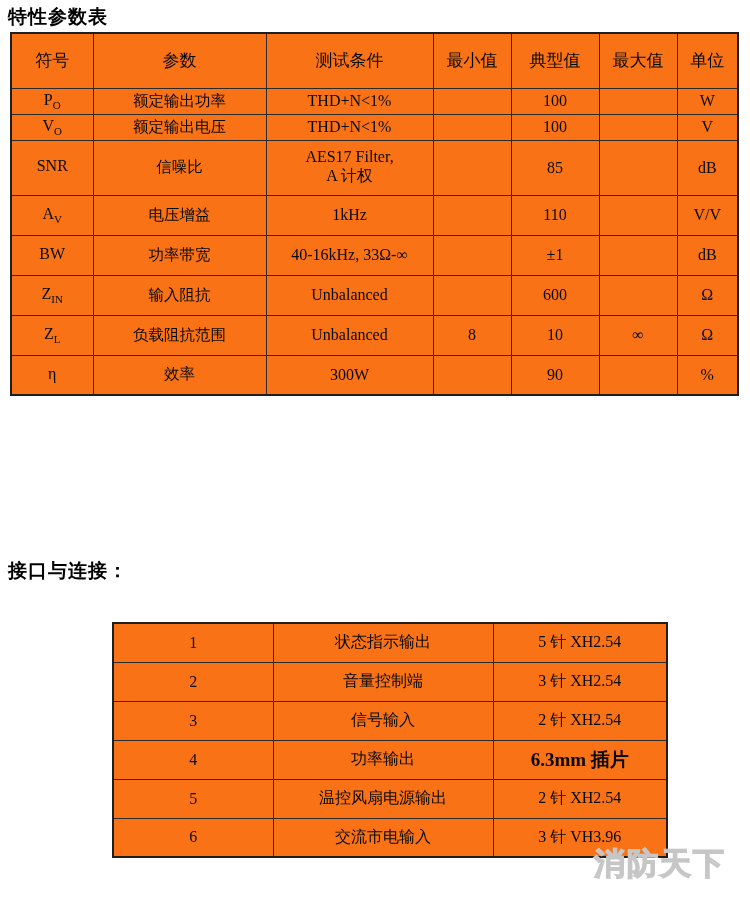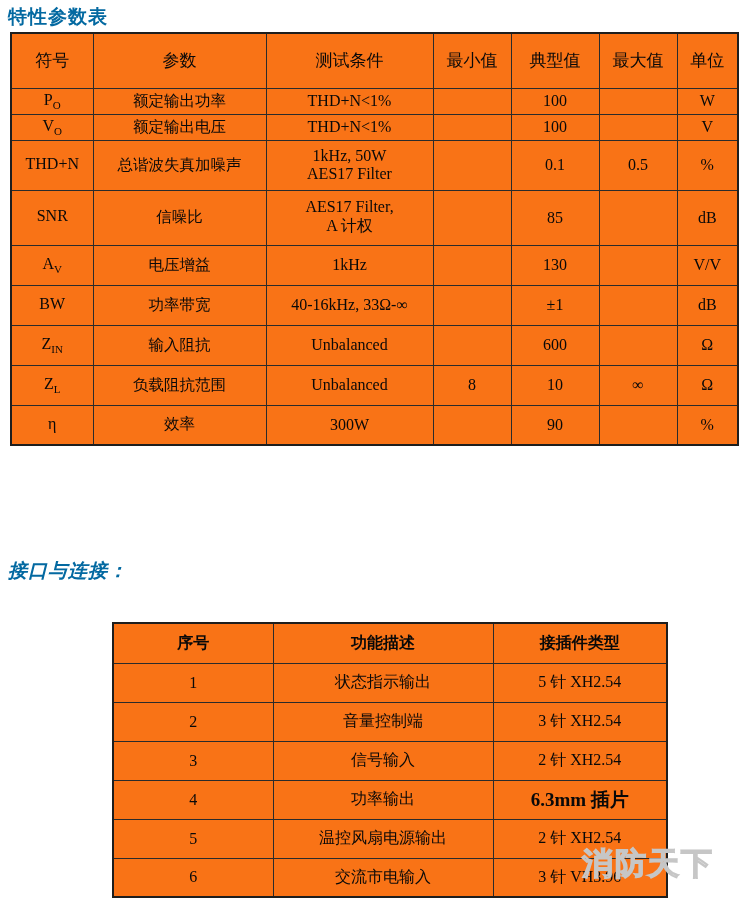--- a/index.html
+++ b/index.html
@@ -9,25 +9,25 @@
     position: relative;
     color: #111;
     font-family: "Liberation Serif", "DejaVu Serif", serif;
     overflow: hidden;
   }
   .doc-title {
     position: absolute;
     left: 8px;
     font-weight: bold;
     font-size: 19px;
-    color: #0369a1;
+    color: #000000;
     letter-spacing: 1px;
   }
   .title-1 { top: 4px; }
-  .title-2 { top: 558px; font-style: italic; }
+  .title-2 { top: 558px; }
 
   table {
     position: absolute;
     border-collapse: collapse;
     table-layout: fixed;
     background: #f97316;
   }
   td, th {
     border: 1.5px solid #2b2b2b;
     text-align: center;
@@ -51,21 +51,21 @@
   sub { font-size: 11px; line-height: 1; }
 
   
   .conn-table { left: 112px; top: 622px; width: 554px; border: 2px solid #1e1e1e; }
   .conn-table th { font-size: 16px; font-weight: bold; height: 40px; }
   .conn-table td { font-size: 16px; height: 39px; }
   .conn-table .type-large { font-size: 19px; font-weight: bold; }
 
   .watermark {
     position: absolute;
-    left: 582px; top: 843px;
+    left: 594px; top: 843px;
     font-family: "Liberation Sans", "DejaVu Sans", sans-serif;
     font-weight: bold;
     font-size: 31px;
     letter-spacing: 2px;
     color: rgba(230, 230, 230, 0.18);
     -webkit-text-stroke: 1.3px #c6c6c6;
     z-index: 5;
     pointer-events: none;
   }
 </style>
@@ -105,46 +105,36 @@
   </tr>
   <tr class="r26">
     <td><span>V</span><sub>O</sub></td>
     <td class="param-cell">额定输出电压</td>
     <td>THD+N&lt;1%</td>
     <td></td>
     <td>100</td>
     <td></td>
     <td>V</td>
   </tr>
-  <tr class="r50">
-    <td><span>THD+N</span><sub></sub></td>
-    <td class="param-cell">总谐波失真加噪声</td>
-    <td>1kHz, 50W
-AES17 Filter</td>
-    <td></td>
-    <td>0.1</td>
-    <td>0.5</td>
-    <td>%</td>
-  </tr>
   <tr class="r55">
     <td><span>SNR</span><sub></sub></td>
     <td class="param-cell">信噪比</td>
     <td>AES17 Filter,
 A 计权</td>
     <td></td>
     <td>85</td>
     <td></td>
     <td>dB</td>
   </tr>
   <tr class="r40">
     <td><span>A</span><sub>V</sub></td>
     <td class="param-cell">电压增益</td>
     <td>1kHz</td>
     <td></td>
-    <td>130</td>
+    <td>110</td>
     <td></td>
     <td>V/V</td>
   </tr>
   <tr class="r40">
     <td><span>BW</span><sub></sub></td>
     <td class="param-cell">功率带宽</td>
     <td>40-16kHz, 33Ω-∞</td>
     <td></td>
     <td>±1</td>
     <td></td>
@@ -182,25 +172,20 @@
 
 <div class="doc-title title-2">接口与连接：</div>
 
 <table class="conn-table">
   <colgroup>
     <col style="width:160px">
       <col style="width:220px">
       <col style="width:174px">
   </colgroup>
   <tbody>
-      <tr>
-    <th>序号</th>
-    <th>功能描述</th>
-    <th>接插件类型</th>
-  </tr>
   <tr>
     <td>1</td>
     <td>状态指示输出</td>
     <td>5 针 XH2.54</td>
   </tr>
   <tr>
     <td>2</td>
     <td>音量控制端</td>
     <td>3 针 XH2.54</td>
   </tr>

